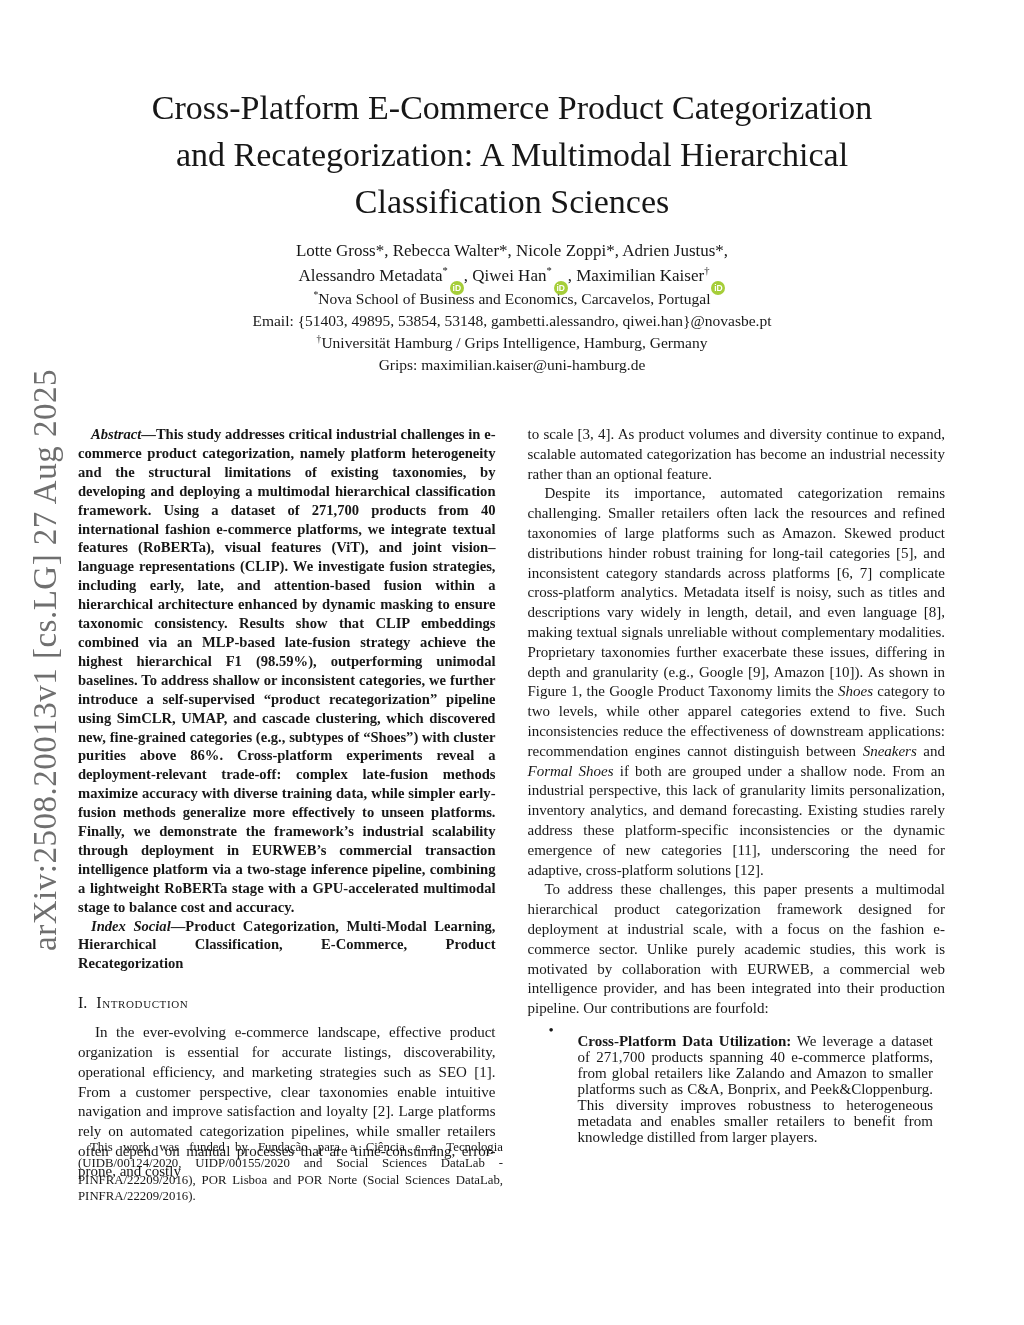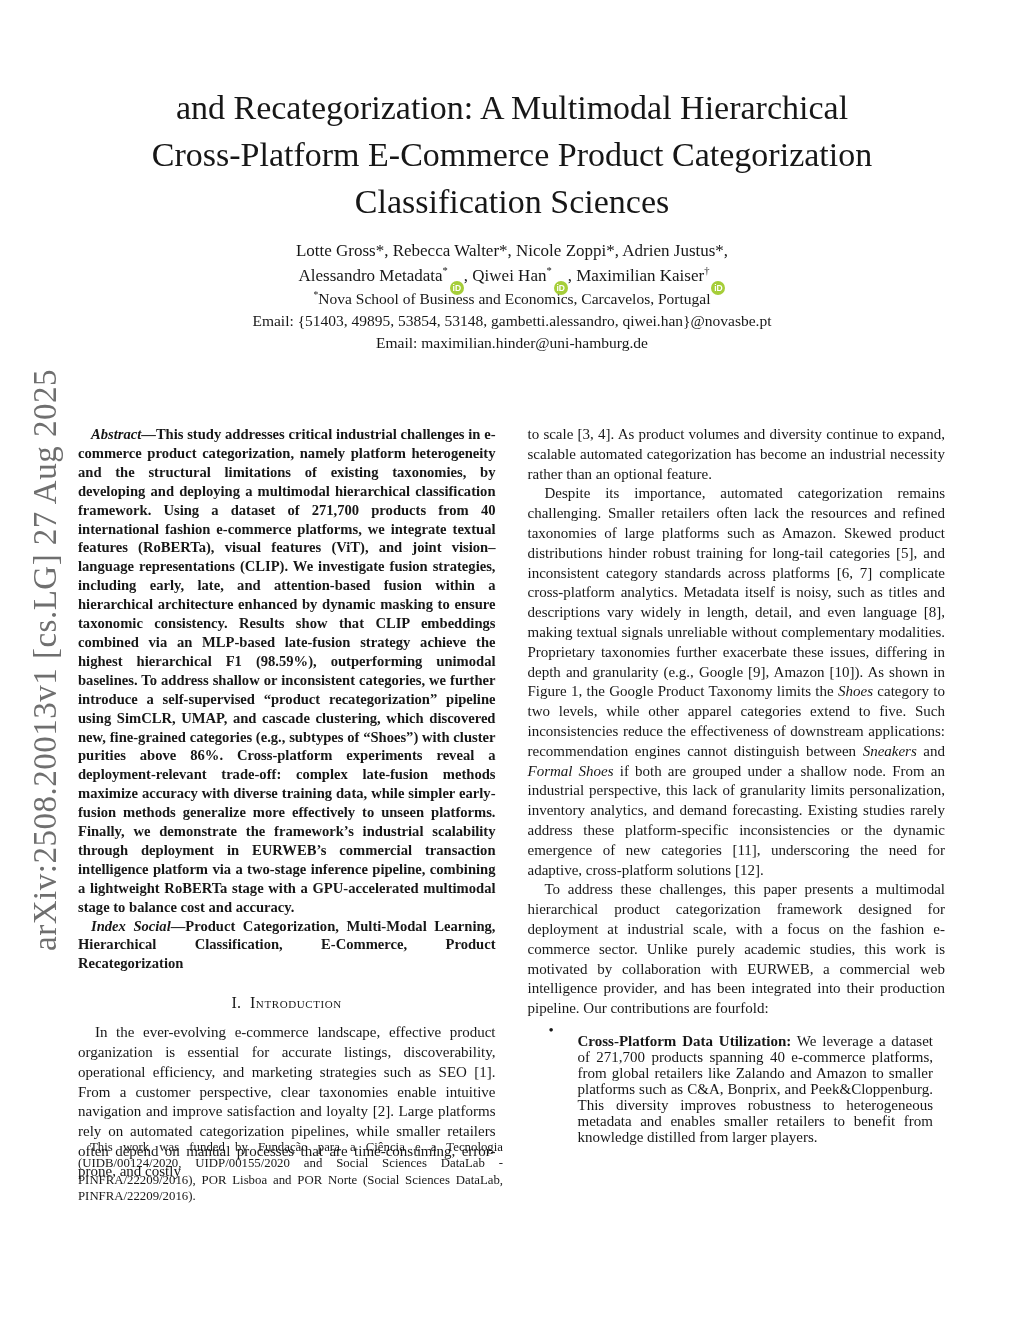--- a/index.html
+++ b/index.html
@@ -72,21 +72,20 @@
     font-size: 14.6px;
     line-height: 18.9px;
     font-weight: 700;
     text-align: justify;
     text-indent: 13px;
   }
   .abstract .lead { font-style: italic; }
 
   .sec-head {
     margin: 21px 0 11px 0;
-    text-align: center;
     font-weight: 400;
     font-size: 16px;
   }
   .sec-head .sc { font-variant: small-caps; margin-left: 9px; letter-spacing: 0.6px; }
 
   .body {
     margin: 0;
     font-size: 15px;
     line-height: 19.8px;
     text-align: justify;
@@ -112,34 +111,35 @@
 </style>
 </head>
 <body>
 
 <div class="page">
 
   <div class="arxiv">arXiv:2508.20013v1 [cs.LG] 27 Aug 2025</div>
 
   <div class="header">
     <div class="title">
+      <div>Cross-Platform E-Commerce Product Categorization</div>
       <div>and Recategorization: A Multimodal Hierarchical</div>
-      <div>Cross-Platform E-Commerce Product Categorization</div>
       <div>Classification Sciences</div>
     </div>
 
     <div class="authors-line first">Lotte Gross*, Rebecca Walter*, Nicole Zoppi*, Adrien Justus*,</div>
 
     <div class="authors-line">
       <span>Alessandro Metadata</span><sup>*</sup><span class="orcid"><span>iD</span></span><span>, Qiwei Han</span><sup>*</sup><span class="orcid"><span>iD</span></span><span>, Maximilian Kaiser</span><sup>†</sup><span class="orcid"><span>iD</span></span>
     </div>
 
     <div class="affil-line"><sup>*</sup><span>Nova School of Business and Economics, Carcavelos, Portugal</span></div>
     <div class="affil-line">Email: {51403, 49895, 53854, 53148, gambetti.alessandro, qiwei.han}@novasbe.pt</div>
-    <div class="affil-line">Email: maximilian.hinder@uni-hamburg.de</div>
+    <div class="affil-line"><sup>†</sup><span>Universität Hamburg / Grips Intelligence, Hamburg, Germany</span></div>
+    <div class="affil-line">Grips: maximilian.kaiser@uni-hamburg.de</div>
   </div>
 
   <div class="cols">
 
     <div class="col">
       <p class="abstract"><span class="lead">Abstract</span><span>—</span><span>This study addresses critical industrial challenges in e-commerce product categorization, namely platform heterogeneity and the structural limitations of existing taxonomies, by developing and deploying a multimodal hierarchical classification framework. Using a dataset of 271,700 products from 40 international fashion e-commerce platforms, we integrate textual features (RoBERTa), visual features (ViT), and joint vision–language representations (CLIP). We investigate fusion strategies, including early, late, and attention-based fusion within a hierarchical architecture enhanced by dynamic masking to ensure taxonomic consistency. Results show that CLIP embeddings combined via an MLP-based late-fusion strategy achieve the highest hierarchical F1 (98.59%), outperforming unimodal baselines. To address shallow or inconsistent categories, we further introduce a self-supervised “product recategorization” pipeline using SimCLR, UMAP, and cascade clustering, which discovered new, fine-grained categories (e.g., subtypes of “Shoes”) with cluster purities above 86%. Cross-platform experiments reveal a deployment-relevant trade-off: complex late-fusion methods maximize accuracy with diverse training data, while simpler early-fusion methods generalize more effectively to unseen platforms. Finally, we demonstrate the framework’s industrial scalability through deployment in EURWEB’s commercial transaction intelligence platform via a two-stage inference pipeline, combining a lightweight RoBERTa stage with a GPU-accelerated multimodal stage to balance cost and accuracy.</span></p>
 
       <p class="abstract"><span class="lead">Index Social</span><span>—</span><span>Product Categorization, Multi-Modal Learning, Hierarchical Classification, E-Commerce, Product Recategorization</span></p>
 
       <h2 class="sec-head"><span>I.</span><span class="sc">Introduction</span></h2>

